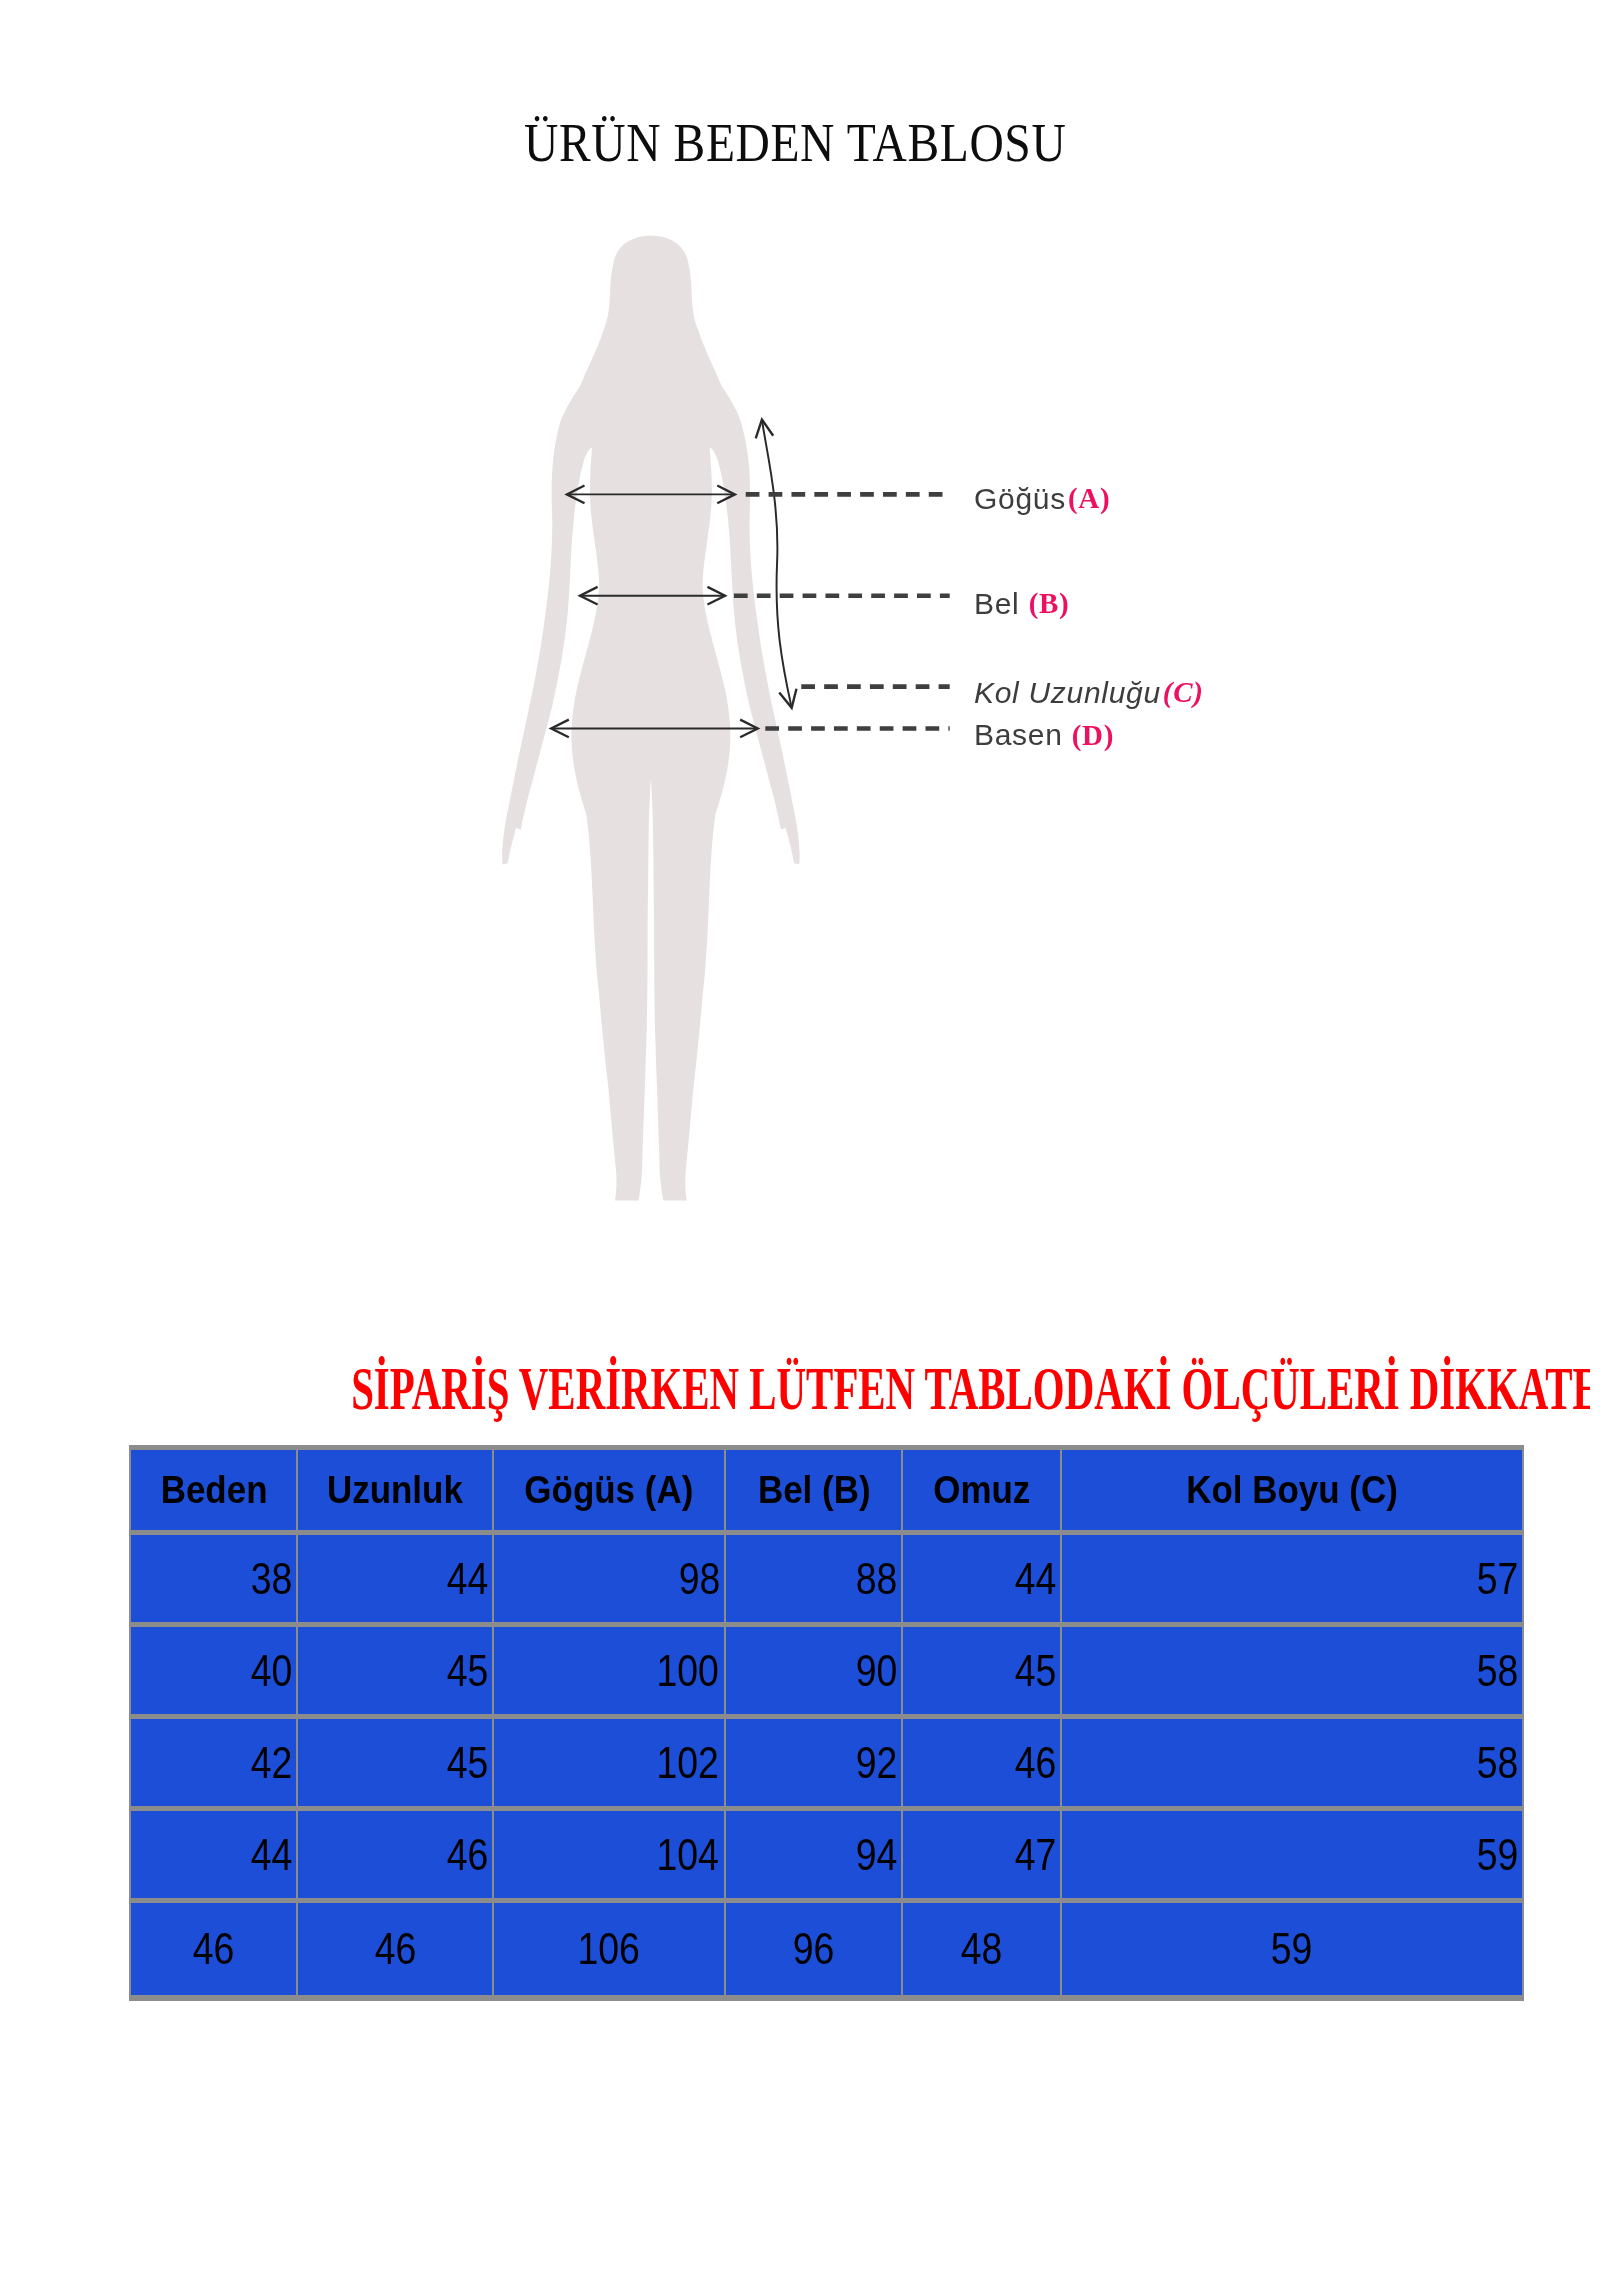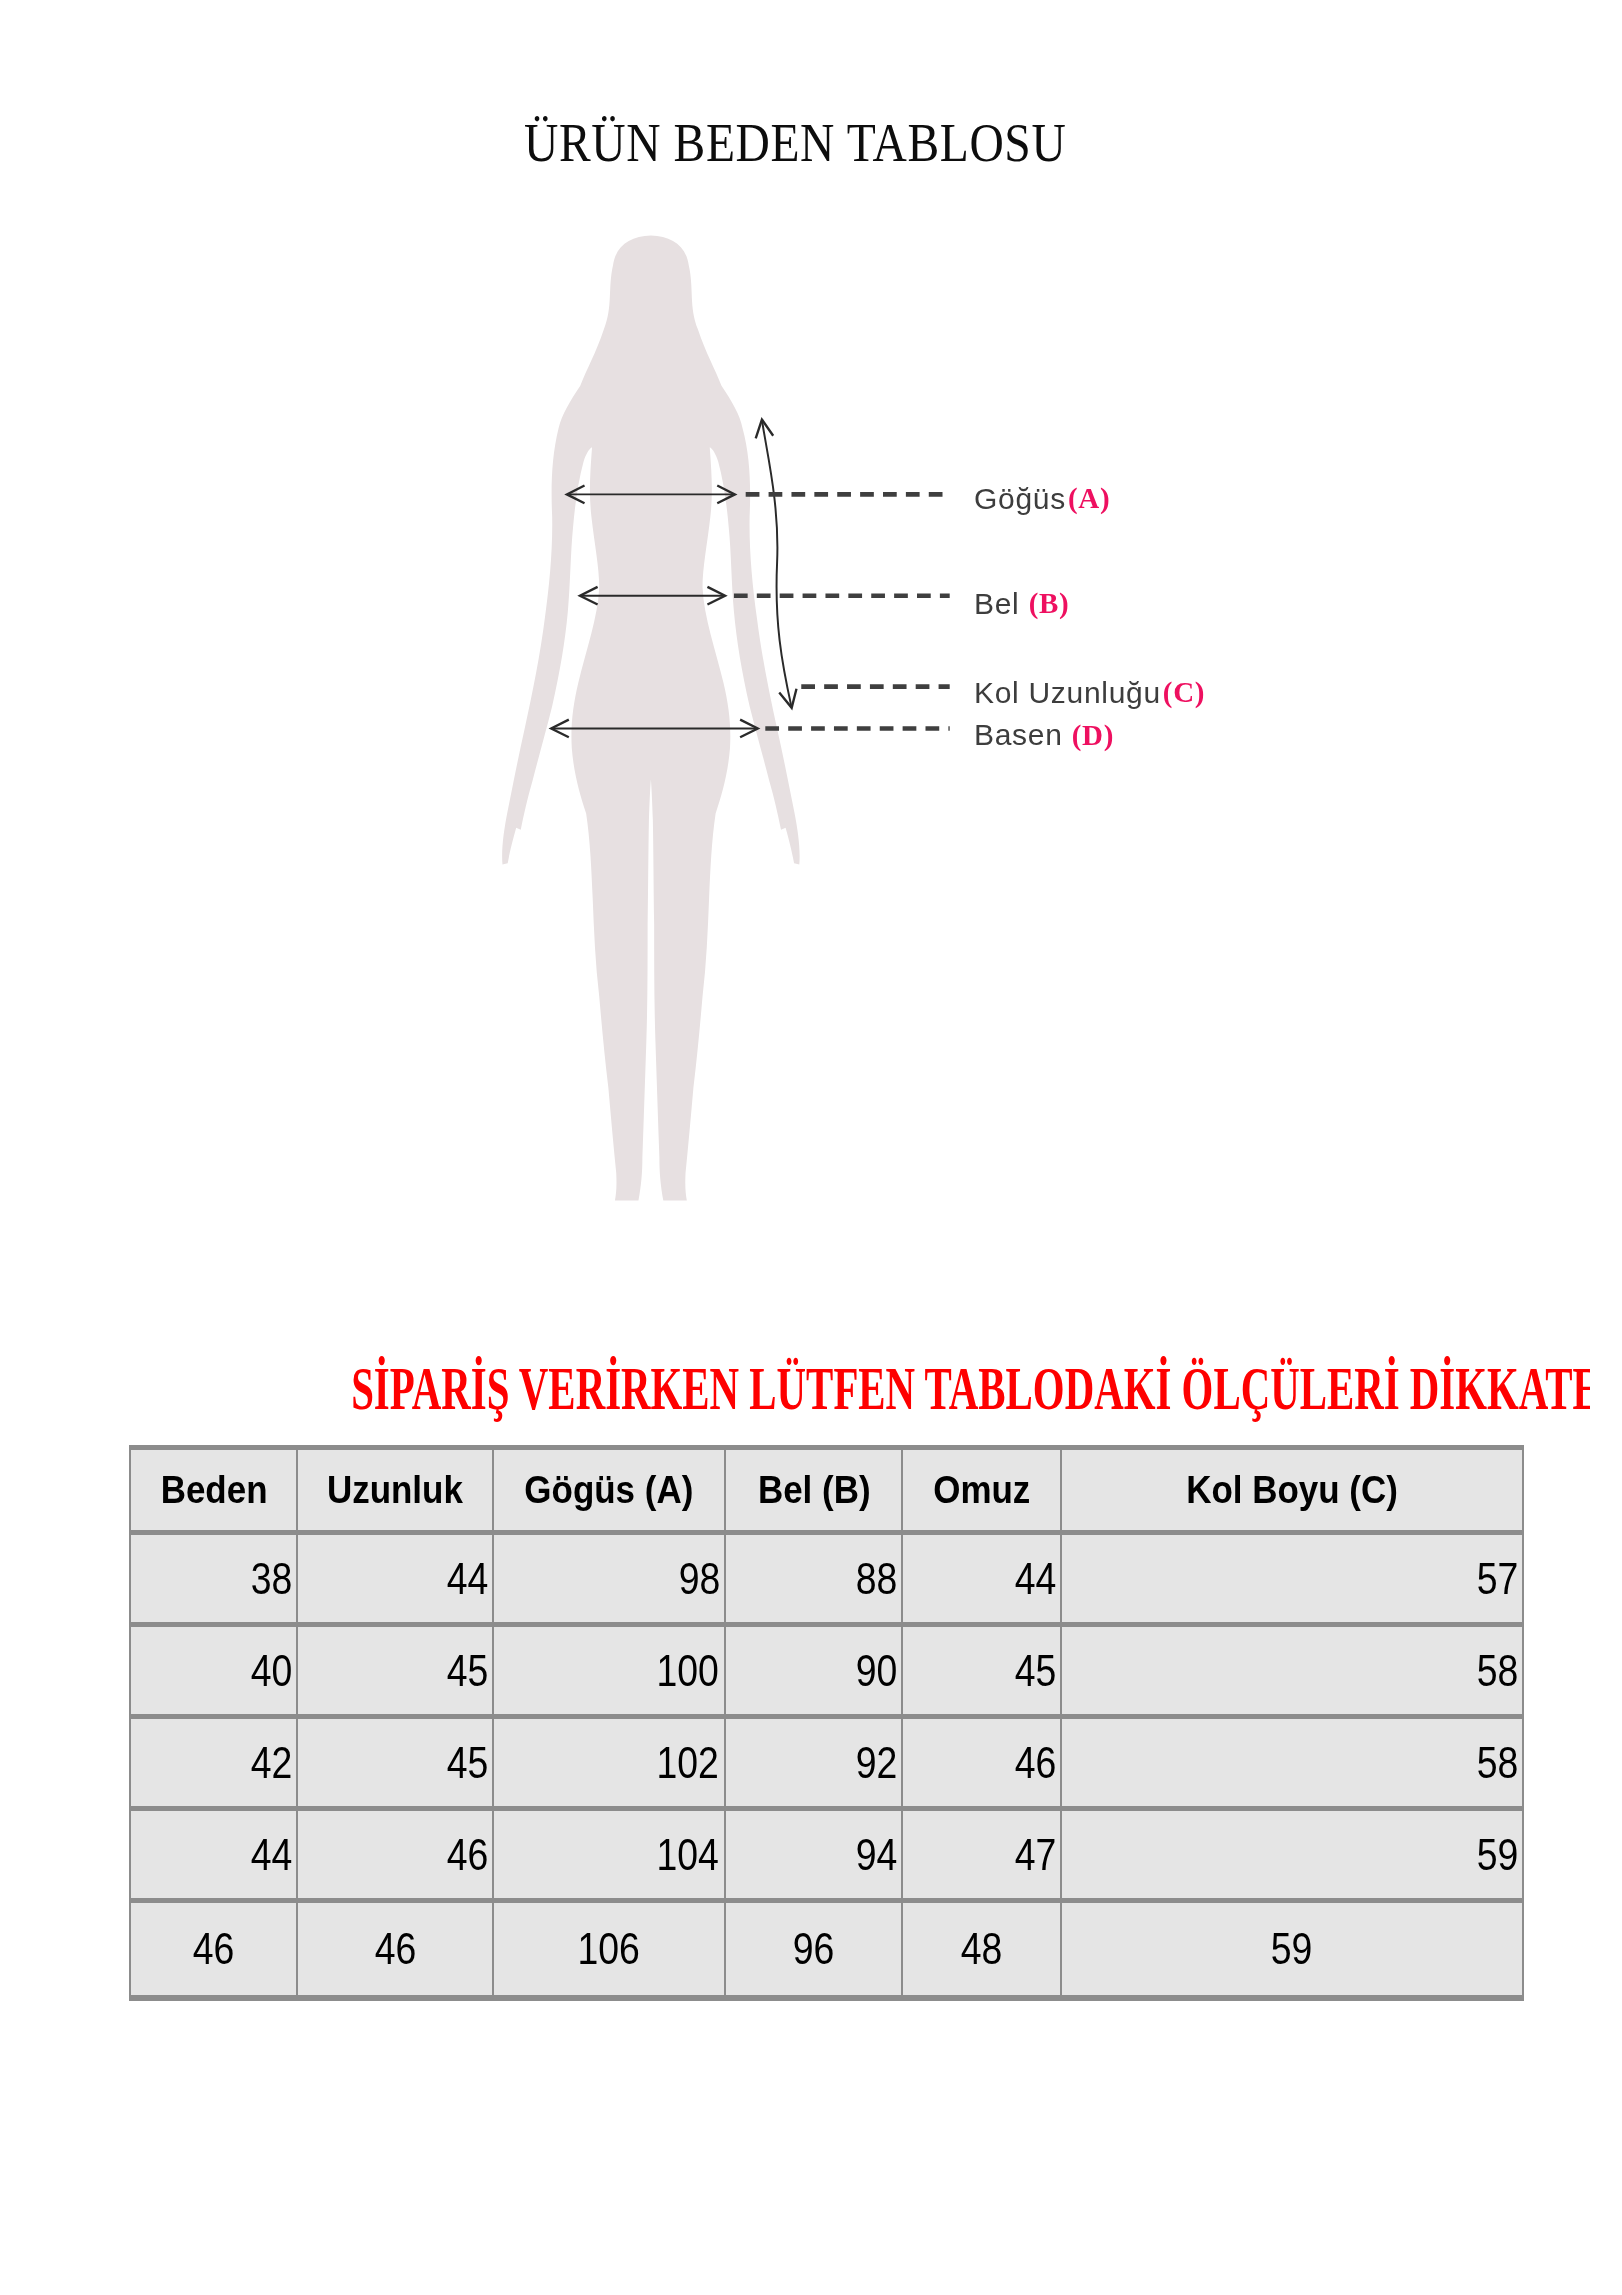--- a/index.html
+++ b/index.html
@@ -35,21 +35,21 @@
   .warnline .sq{display:inline-block;transform:scaleX(0.67);transform-origin:center;}
 
   
   .size-table{position:absolute;left:129px;top:1445px;width:1395px;
               display:grid;grid-template-columns:12.03% 14.05% 16.72% 12.73% 11.37% auto;
               grid-template-rows:85px repeat(5,92px);
               border:2.6px solid #8c8c8c;border-top-width:5.9px;border-bottom-width:6.5px;
               background:#ffffff;box-sizing:border-box;}
   .tr{display:contents;}
   .th,.td{display:flex;align-items:center;justify-content:center;
-          border-right:2.6px solid #8c8c8c;box-sizing:border-box;background:#e5e5e5;}
+          border-right:2.6px solid #8c8c8c;box-sizing:border-box;background:#1d4ed8;}
   .th:nth-child(6n),.td:nth-child(6n){border-right:none;}
   .thead .th{border-bottom:5.9px solid #8c8c8c;}
   .tr:not(:last-child) .td{border-bottom:5.9px solid #8c8c8c;justify-content:flex-end;}
   .th{font-weight:700;font-size:38px;color:#000;}
   .th .sq{display:inline-block;transform:scaleX(0.92);transform-origin:center;white-space:nowrap;}
   .td{font-weight:400;font-size:44px;color:#000;}
   .td .sq{display:inline-block;transform:scaleX(0.85);transform-origin:center;}
 </style>
 </head>
 <body>
@@ -111,21 +111,21 @@
     </svg>
 
     <div class="diag-label" style="top:480px;">
       <span class="lname">Göğüs</span>
       <span class="lmark mk-tight">(A)</span>
     </div>
     <div class="diag-label" style="top:585px;">
       <span class="lname">Bel</span>
       <span class="lmark mk-space">(B)</span>
     </div>
-    <div class="diag-label" style="top:674px;">
+    <div class="diag-label" style="top:674px;font-style:italic;">
       <span class="lname">Kol Uzunluğu</span>
       <span class="lmark mk-tight">(C)</span>
     </div>
     <div class="diag-label" style="top:715px;align-items:flex-end;">
       <span class="lname">Basen</span>
       <span class="lmark mk-space">(D)</span>
     </div>
   </div>
 
   <div class="warnline">

